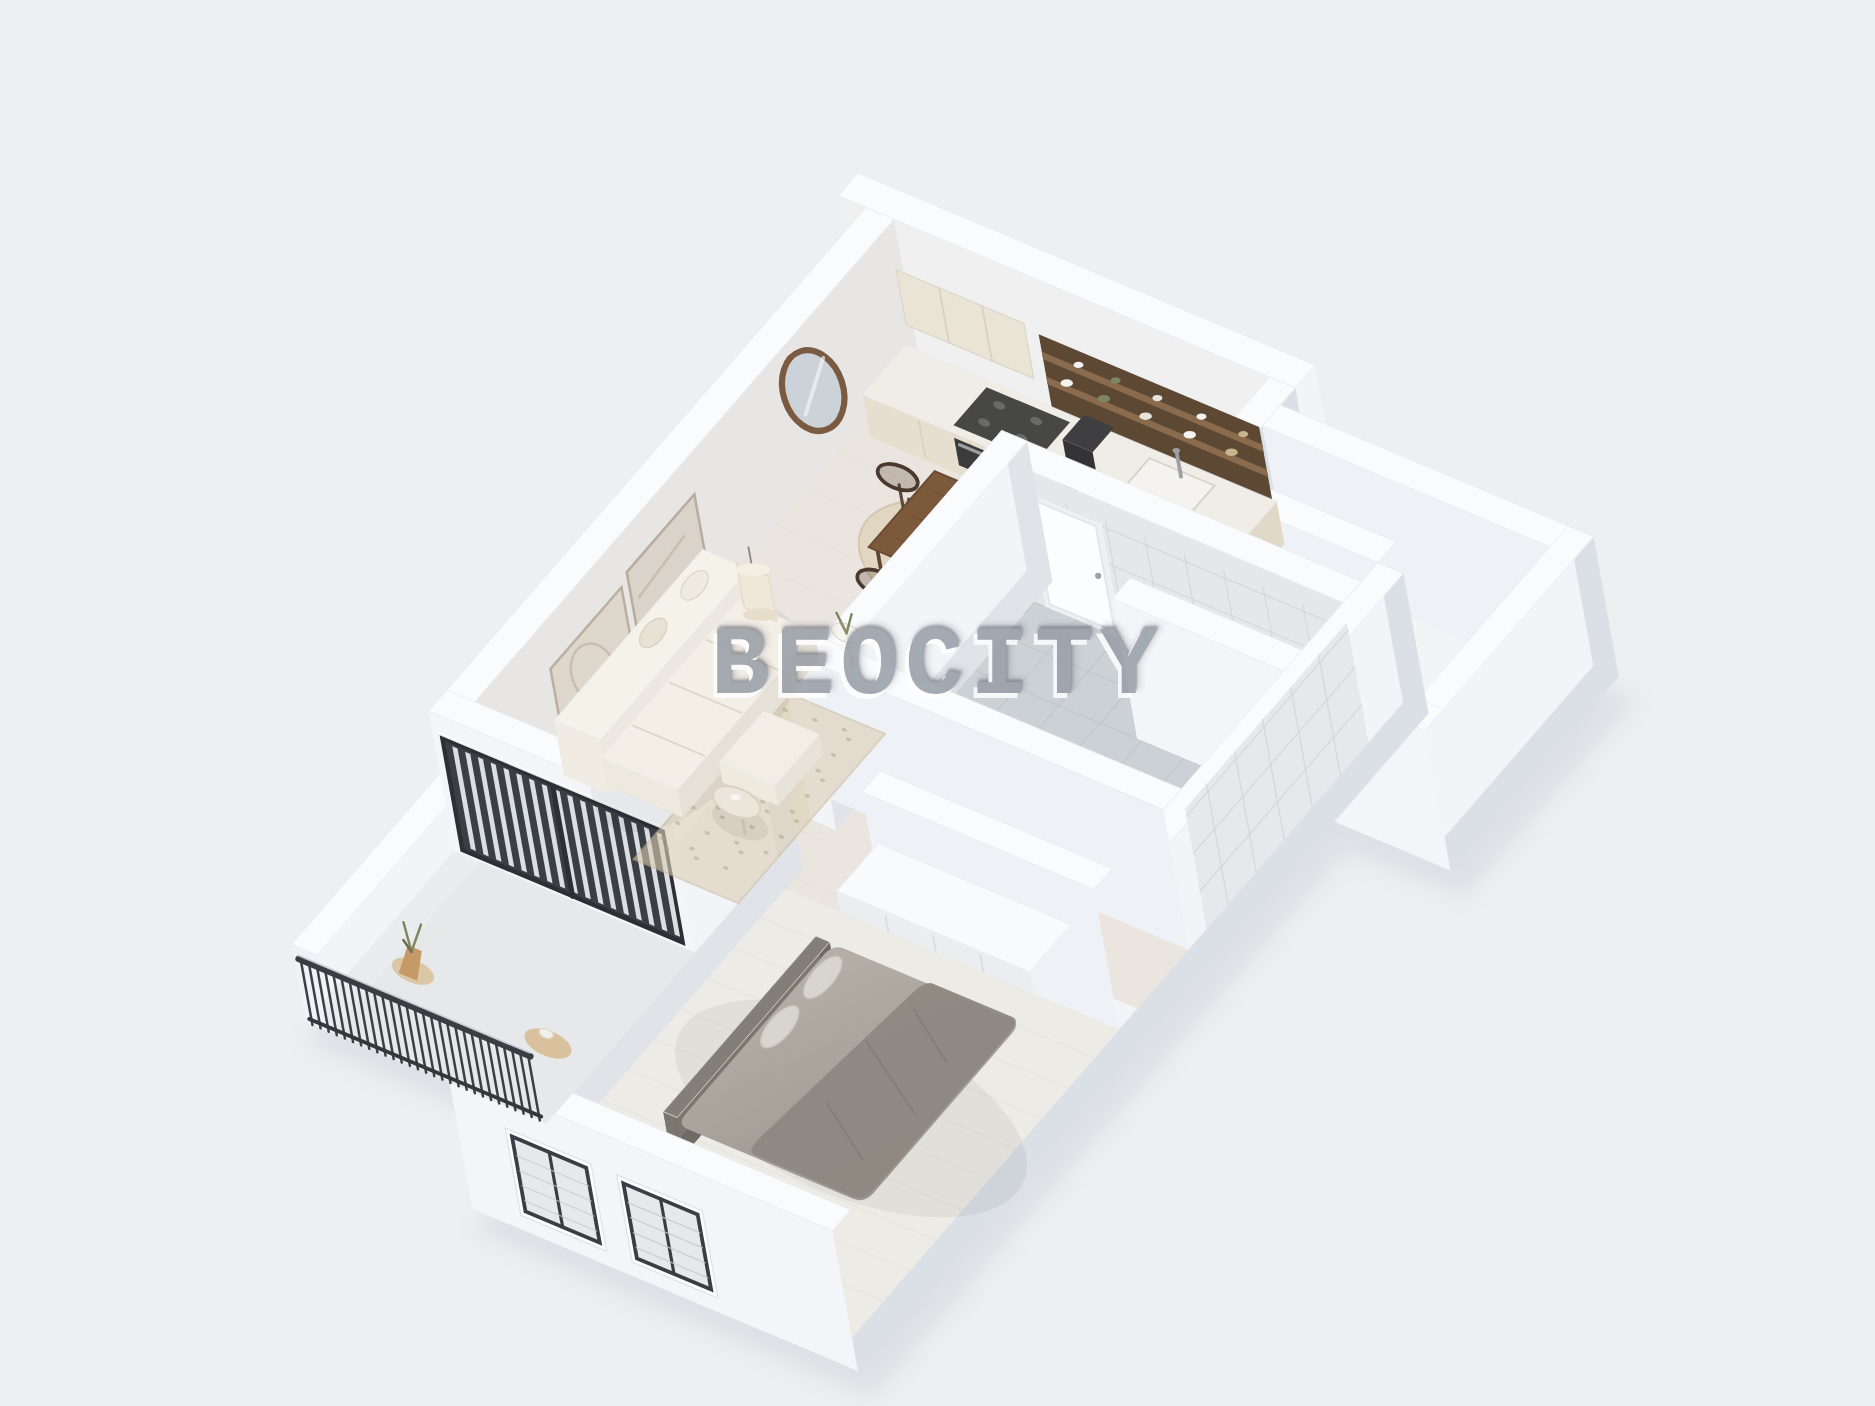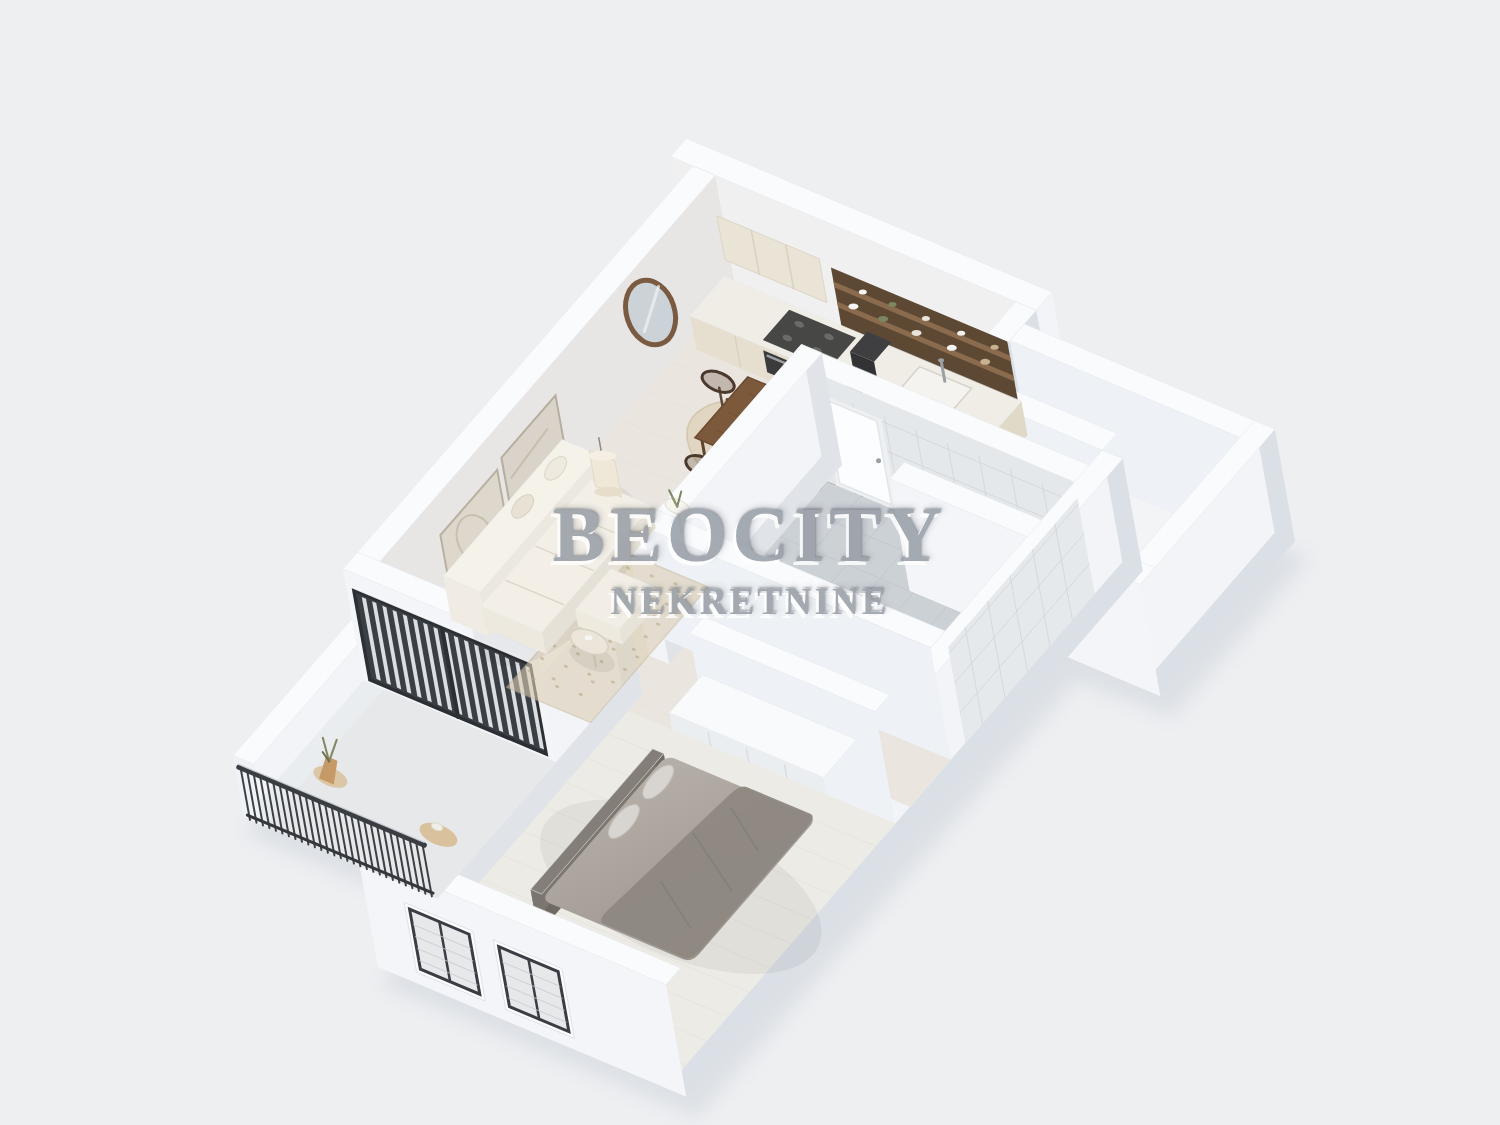--- a/index.html
+++ b/index.html
@@ -1,16 +1,16 @@
 <!DOCTYPE html>
 <html style="--bg: #edeff1; --wm-color: #9aa0a8;"><head>
 <meta charset="utf-8">
 <style>
   html,body{margin:0;padding:0;background:#e4e6e9;}
-  .stage{position:relative;width:1500px;height:1125px;overflow:hidden;background:var(--bg,#edeff1);font-family:Liberation Serif, serif;}
+  .stage{position:relative;width:1500px;height:1125px;overflow:hidden;background:var(--bg,#edeff1);font-family:Liberation Mono, monospace;}
   svg{display:block;position:absolute;left:0;top:0;}
   .wm{position:absolute;left:0;width:100%;text-align:center;font-weight:bold;
       color:var(--wm-color,#9aa0a8);opacity:.88;
       text-shadow:-3px 4px 0 rgba(255,255,255,.95), 1px -2px 2px rgba(96,101,110,.55), 3px -3px 6px rgba(96,101,110,.30);
       user-select:none;pointer-events:none;}
   .wm1{top:490px;font-size:78px;letter-spacing:5px;}
   .wm2{top:580px;font-size:37px;letter-spacing:3px;}
 </style>
 </head>
 <body>
@@ -448,14 +448,13 @@
         <ellipse cx="330.35999999999996" cy="776.96" rx="18" ry="9" transform="rotate(23 330.35999999999996 776.96)" fill="#d8c099" opacity="0.85"></ellipse>
         <path d="M326.2 756.1L337.4 760.7L333.8 784.6L319.0 778.4Z" fill="#c59a66"></path>
         <line x1="329.16" y1="761.44" x2="322.81600000000003" y2="737.76" stroke="#84855f" stroke-width="2" stroke-linecap="round"></line>
         <line x1="329.16" y1="761.44" x2="336.768" y2="739.7" stroke="#84855f" stroke-width="2" stroke-linecap="round"></line>
         <line x1="329.16" y1="761.44" x2="322.67999999999995" y2="752" stroke="#6e7050" stroke-width="2" stroke-linecap="round"></line>
         <ellipse cx="438.44" cy="834.83" rx="20" ry="10" transform="rotate(23 438.44 834.83)" fill="#d6bd94" opacity="0.9"></ellipse>
         <ellipse cx="437" cy="826.83" rx="6" ry="3.5" transform="rotate(23 437 826.83)" fill="#f2efe8" stroke="#ddd8cc" stroke-width="1"></ellipse>
       </g>
     </svg>
   <div class="wm wm1">BEOCITY</div>
-  <div class="wm wm2">NEKRETNINE</div>
 </div>
 
 </body></html>

